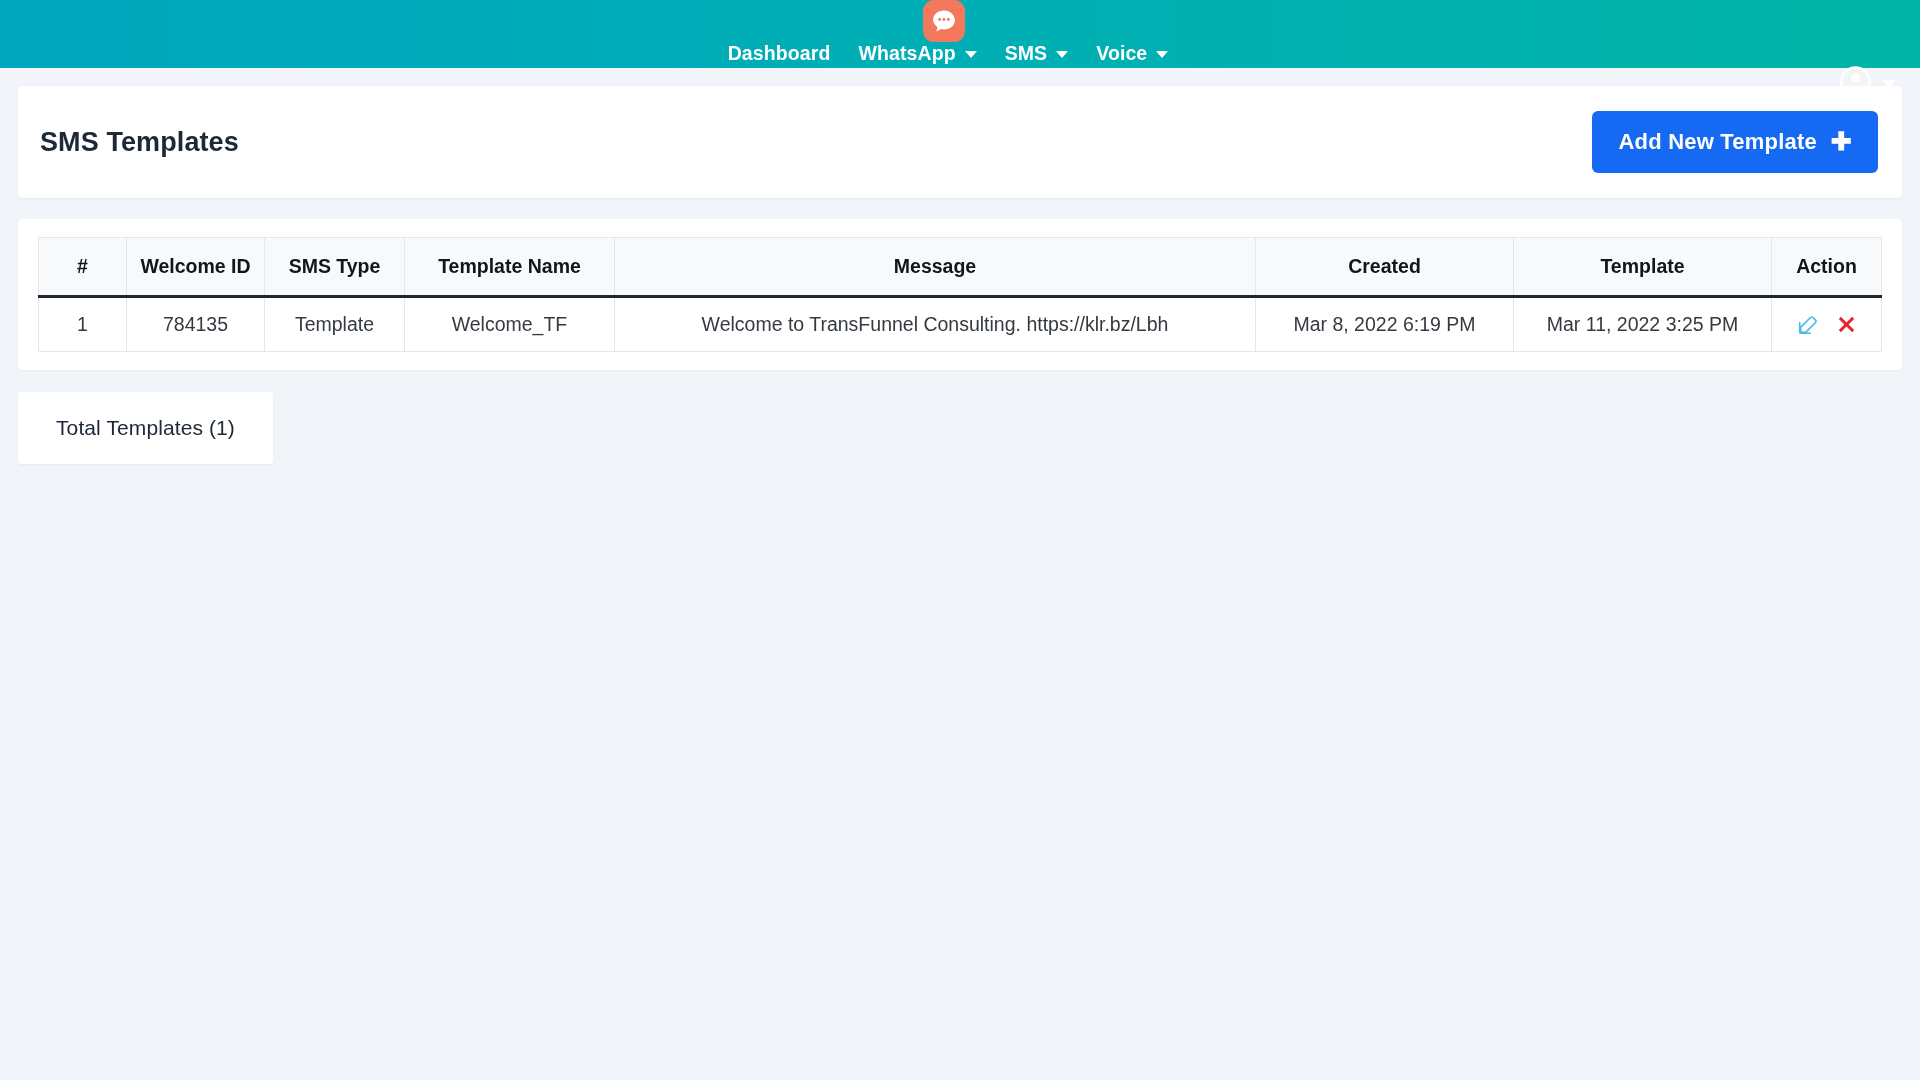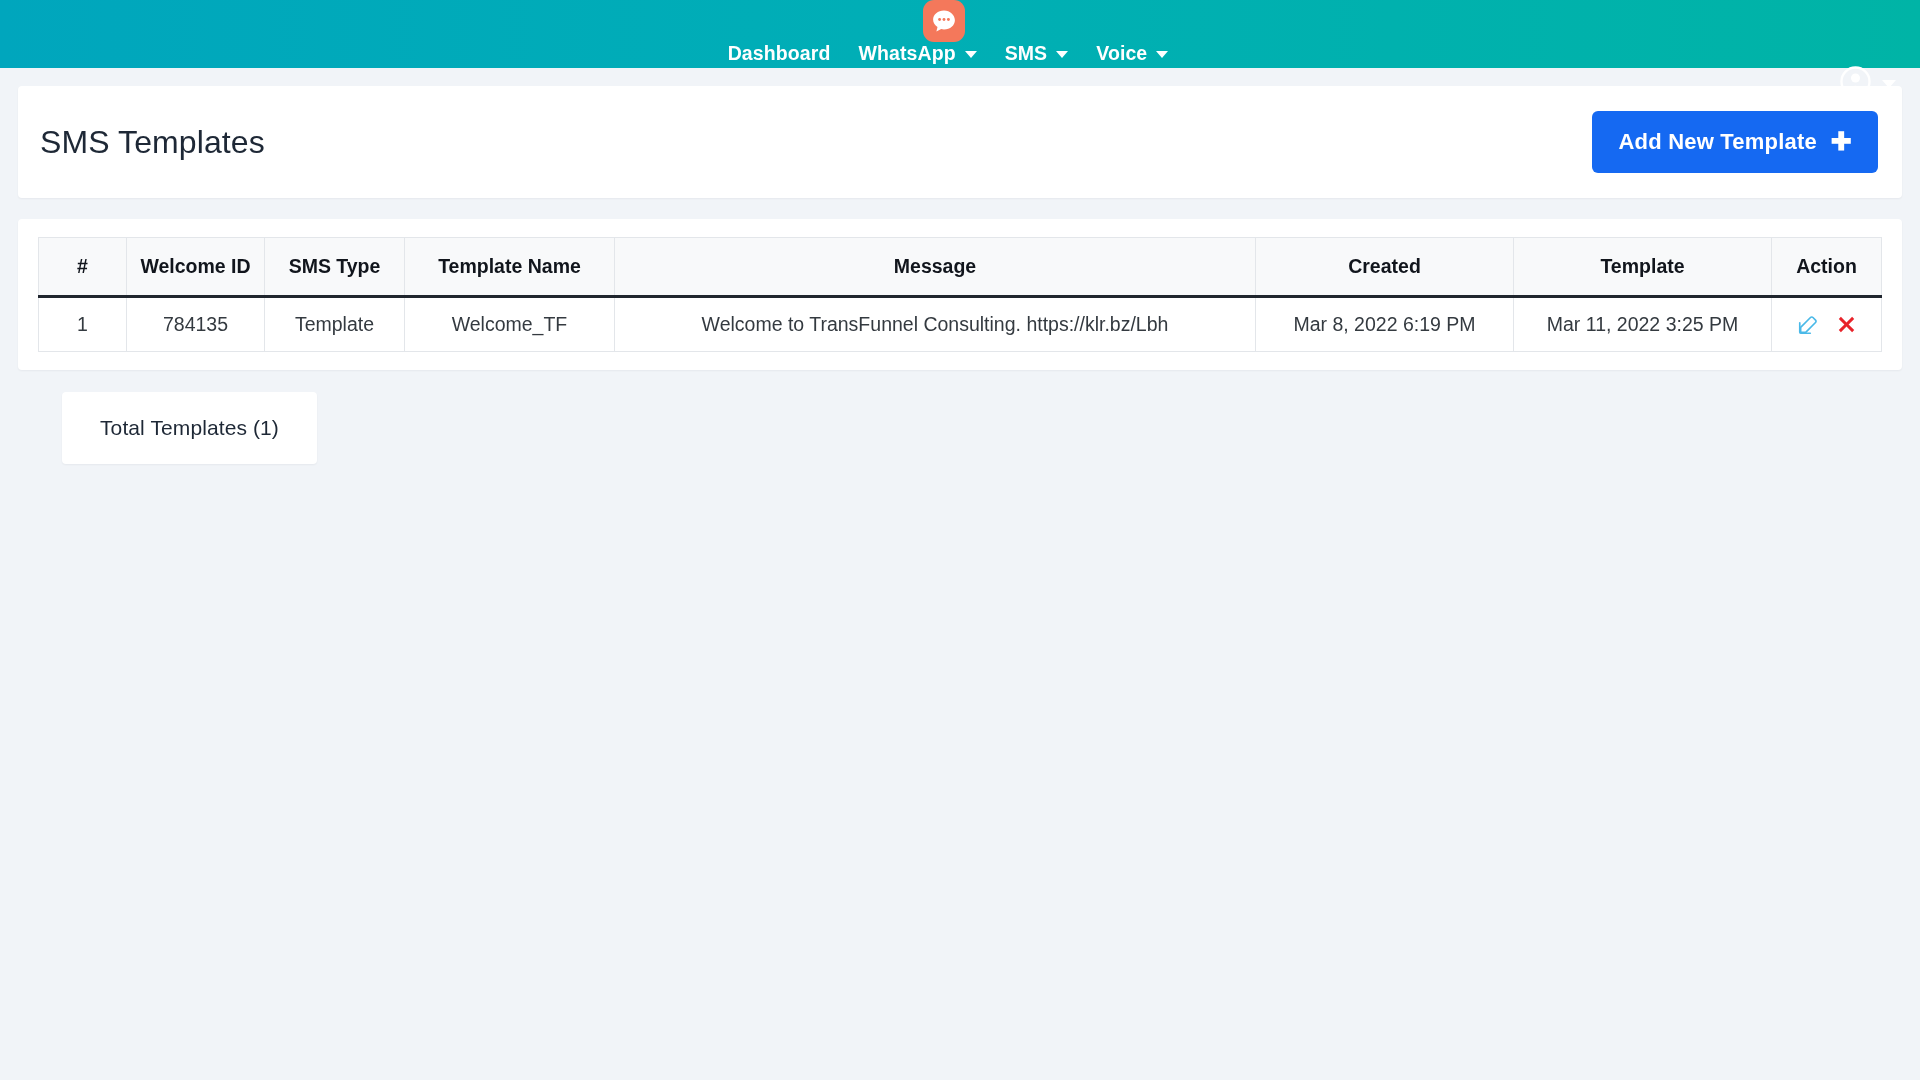--- a/index.html
+++ b/index.html
@@ -93,22 +93,22 @@
 
   
   .titlebar {
     display: flex;
     align-items: center;
     justify-content: space-between;
     padding: 26px 24px 26px 22px;
     height: 112px;
   }
   .page-title {
-    font-size: 32px;
-    font-weight: normal;
+    font-size: 27px;
+    font-weight: bold;
     color: #1e2836;
     letter-spacing: .1px;
   }
   .btn-primary {
     background: #1569f2;
     color: #ffffff;
     border: none;
     border-radius: 6px;
     font-family: "Liberation Sans", sans-serif;
     font-size: 22px;
@@ -186,21 +186,20 @@
   }
 
   
   .total-card {
     margin-top: 22px;
     display: inline-block;
     padding: 24px 38px;
     font-size: 21px;
     color: #1e2836;
     letter-spacing: .1px;
-    margin-left: 44px;
   }
 </style>
 </head>
 <body>
 
 <nav class="navbar">
 
   <div class="brand-logo">
     <span>
       <svg width="28" height="28" viewBox="0 0 28 28">

